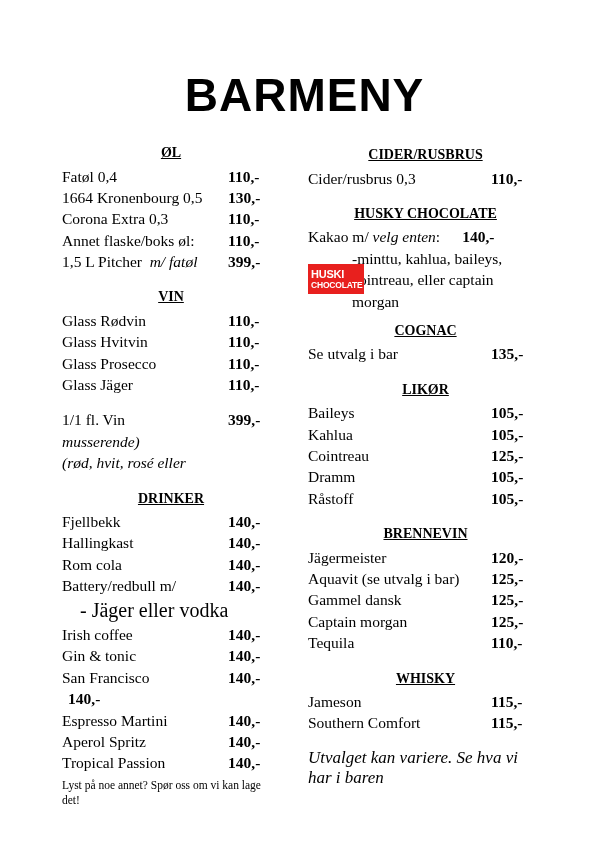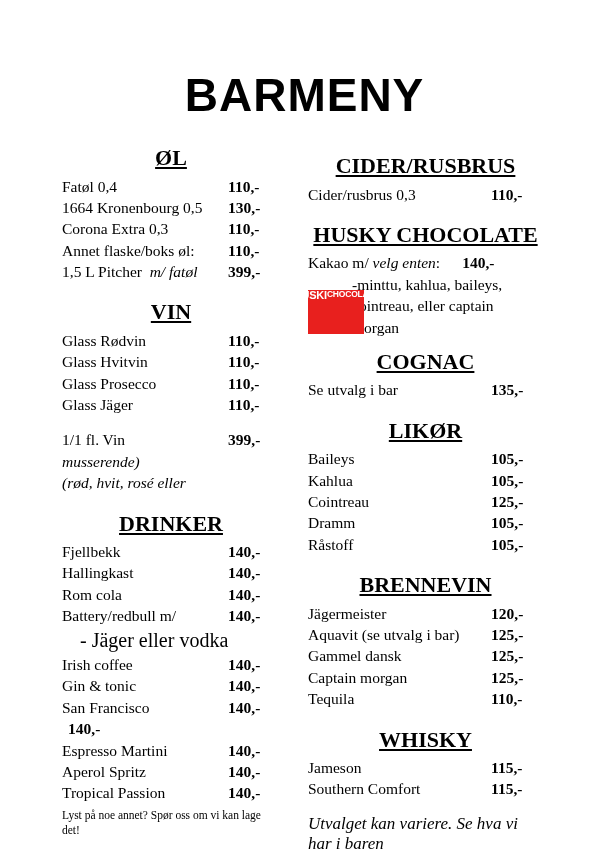--- a/index.html
+++ b/index.html
@@ -46,27 +46,27 @@
   .col-right {
     width: 235px;
     flex: 0 0 235px;
   }
   .section {
     margin-bottom: 2px;
   }
   .section-head {
     text-align: center;
     font-weight: bold;
-    font-size: 22px;
+    font-size: 14px;
     text-decoration: underline;
     margin: 0 0 4px 0;
     line-height: 1.25;
   }
   .section-head.tight {
-    margin-top: 8px;
+    margin-top: 2px;
   }
   .row {
     display: flex;
     align-items: baseline;
     font-size: 15.5px;
     line-height: 1.38;
   }
   .row .name {
     flex: 1 1 auto;
     white-space: nowrap;
@@ -130,28 +130,29 @@
     margin-left: 22px;
   }
   .husky-desc {
     padding-left: 44px;
   }
   .husky-logo {
     position: absolute;
     left: 0;
     top: 38px;
     width: 56px;
-    height: 44px;
+    height: 30px;
     background: #e8201e;
     color: #ffffff;
     font-family: "Liberation Sans", sans-serif;
     font-weight: bold;
     font-size: 11px;
     line-height: 1.05;
     display: flex;
+    flex-direction: column;
     justify-content: center;
     align-items: flex-start;
     padding: 0 3px;
     box-sizing: border-box;
     letter-spacing: -0.2px;
   }
   .husky-logo .l2 {
     font-size: 8.5px;
   }
 </style>

